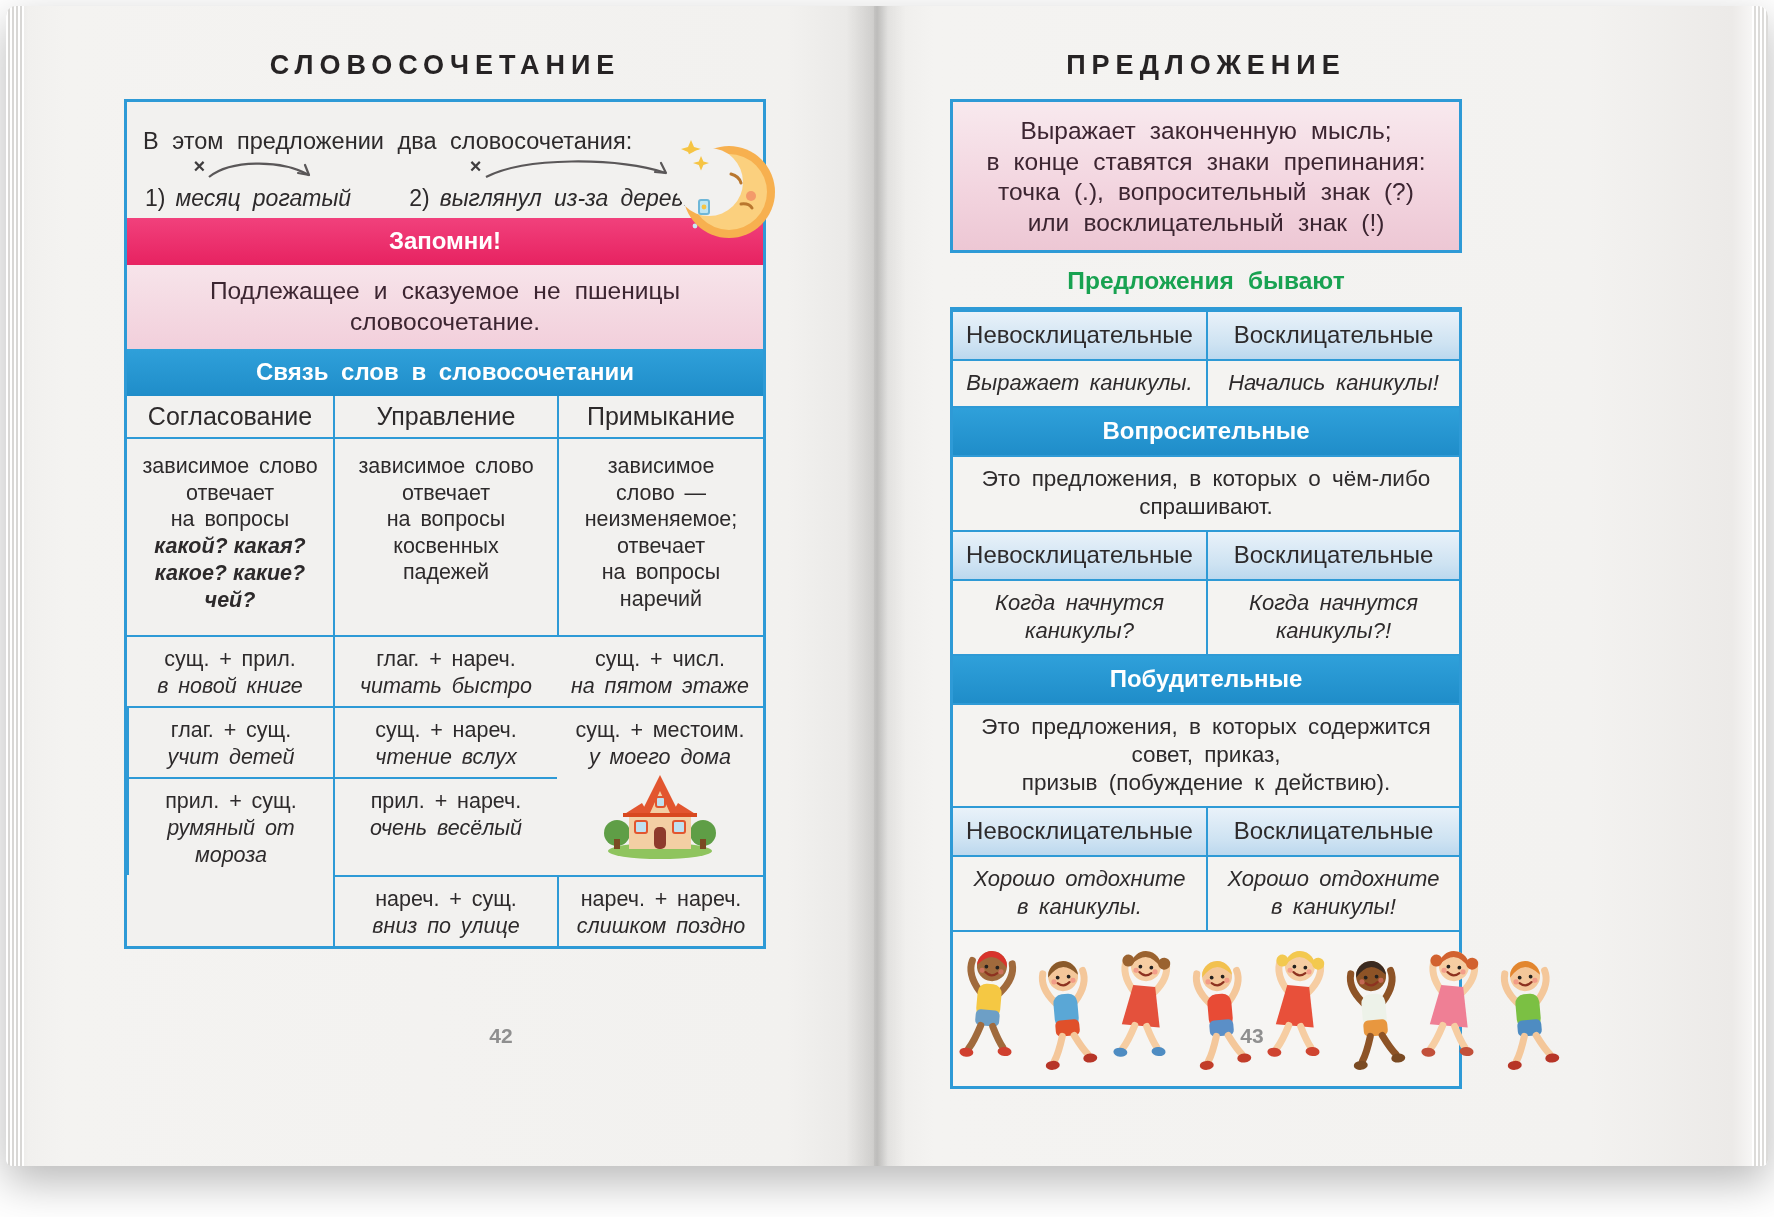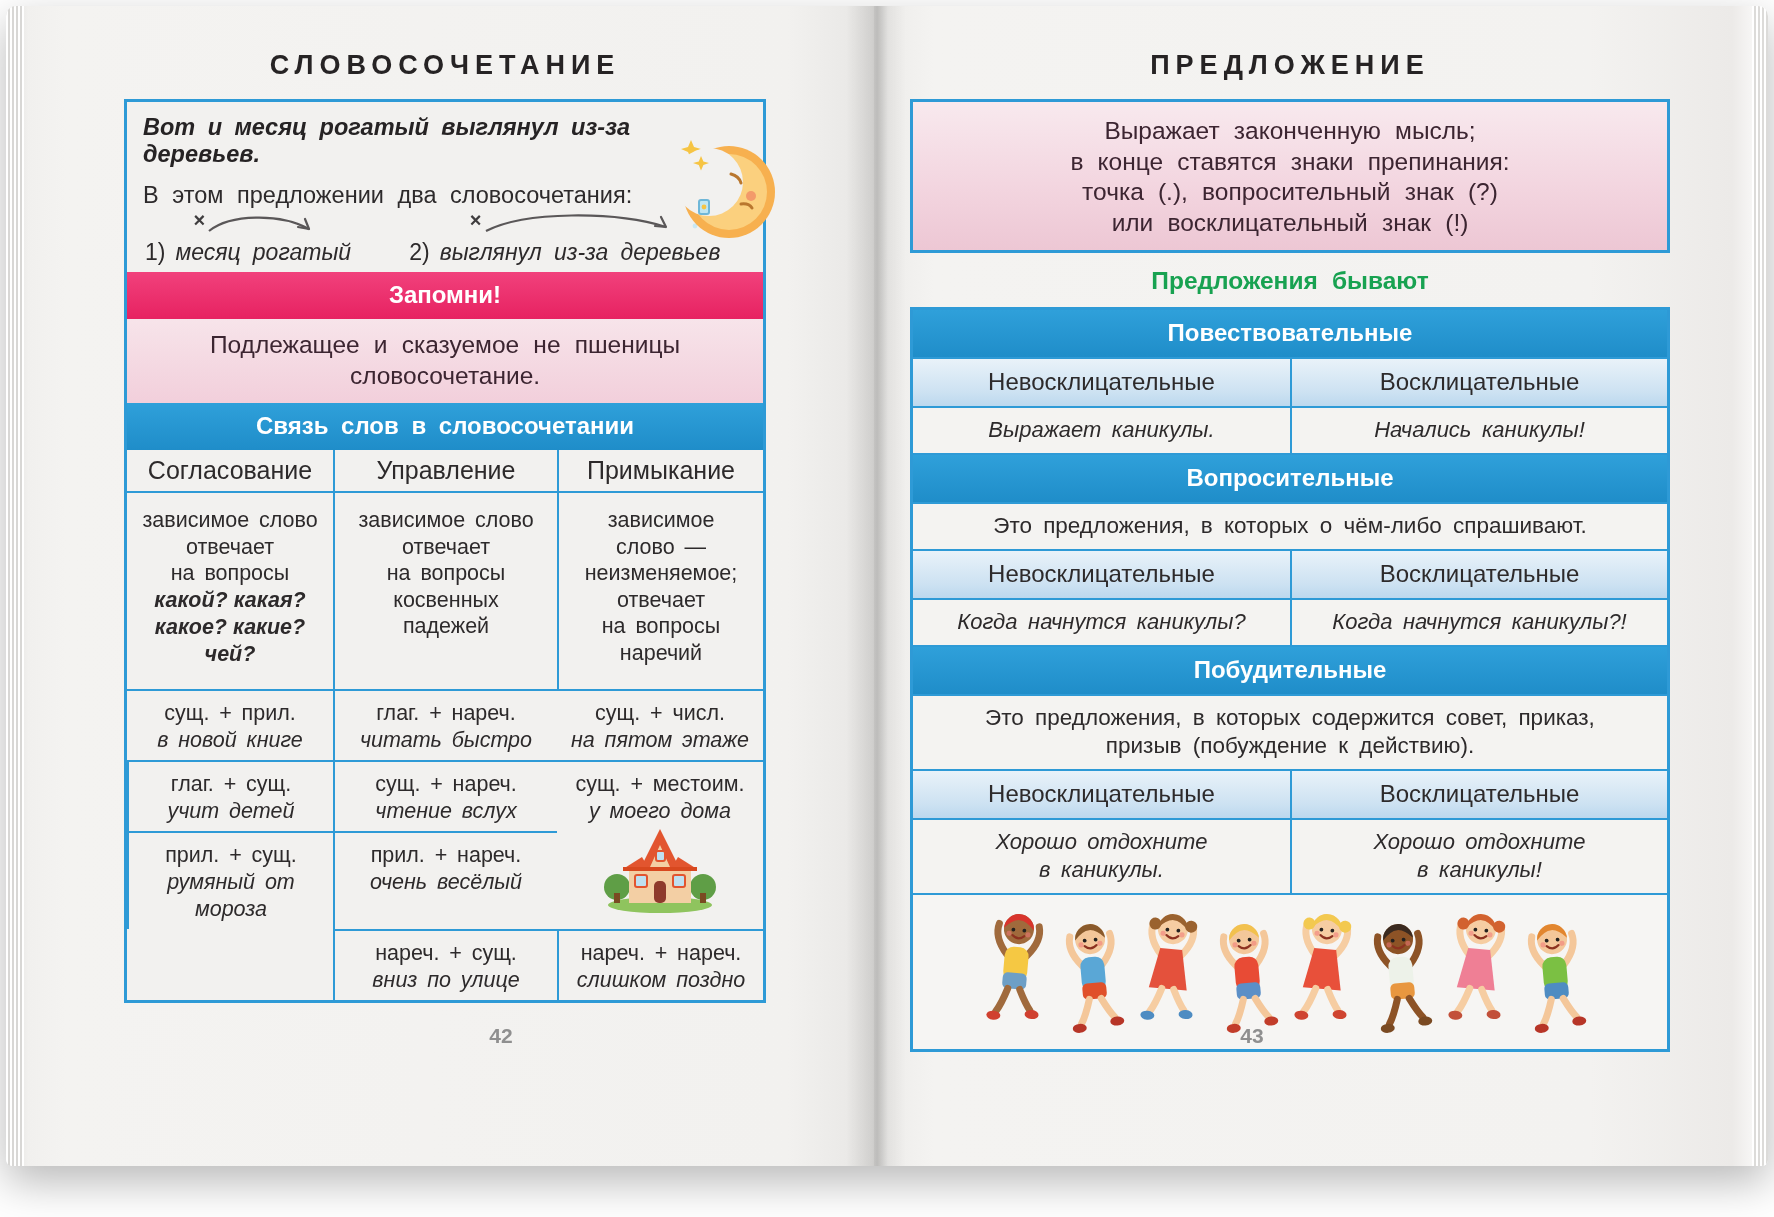--- a/index.html
+++ b/index.html
@@ -14,21 +14,21 @@
      background:repeating-linear-gradient(to right,#ffffff 0 2px,#d8d7d5 2px 4px);}
   .page-right{left:868px;width:894px;border-radius:0 10px 6px 0;
      background:linear-gradient(to right,#dedddb 0,#eeedeb 14px,#f4f3f1 60px,#f3f2f0 80%,#eceae8 96%,#ffffff 100%);}
   .page-right::after{content:"";position:absolute;right:0;top:0;bottom:0;width:16px;border-radius:0 10px 6px 0;
      background:repeating-linear-gradient(to right,#ffffff 0 2px,#dcdbd9 2px 4px);}
   .spine-shadow{position:absolute;left:840px;top:0;width:60px;height:1160px;z-index:3;pointer-events:none;
      background:linear-gradient(to right,rgba(0,0,0,0) 0,rgba(0,0,0,.10) 45%,rgba(0,0,0,.16) 52%,rgba(0,0,0,.05) 70%,rgba(0,0,0,0) 100%);}
 
   .content{position:absolute;z-index:2;}
   .content-left{left:118px;top:44px;width:642px;}
-  .content-right{left:904px;top:44px;width:760px;}
+  .content-right{left:944px;top:44px;width:512px;}
 
   .page-title{font-size:27px;font-weight:700;letter-spacing:6px;text-align:center;
               color:#262324;margin:0 0 18px 0;}
 
   .frame{border:3px solid #2e9ad6;background:#f2f1ef;}
 
   
   .pinkdef{background:linear-gradient(to bottom,#f8e9ee 0,#f3d6e0 55%,#edc7d4 100%);
            padding:14px 8px 12px 8px;text-align:center;}
   .pinkdef .ln{font-size:24.5px;line-height:30.5px;color:#3c2531;word-spacing:.3em;}
@@ -98,21 +98,20 @@
   <div class="page page-right"></div>
   <div class="spine-shadow"></div>
 
   <div class="content content-left">
     <h1 class="page-title">СЛОВОСОЧЕТАНИЕ</h1>
 
     <div class="frame">
 
 
       <div class="example">
-        <div class="ex-sentence">Вот и месяц рогатый выглянул из-за деревьев.</div>
         <div class="ex-note">В этом предложении два словосочетания:</div>
 
         <div class="combos">
           <div class="combo" style="margin-left:2px;">
             <span class="combo-num">1)</span>
             <span class="combo-words">
               <span class="x-mark" style="left:18px;">×</span>
               <svg class="dep-arrow" width="160" height="26" viewBox="0 0 160 26">
                 <path d="M34,18 C55,1 105,0 134,16" stroke="#5a5758" stroke-width="2.2" fill="none"></path>
                 <path d="M134,16 l-11,-2 M134,16 l-4,-10" stroke="#5a5758" stroke-width="2.2" fill="none" stroke-linecap="round"></path>
@@ -266,21 +265,20 @@
         <div class="ln">в конце ставятся знаки препинания:</div>
         <div class="ln">точка (.), вопросительный знак (?)</div>
         <div class="ln">или восклицательный знак (!)</div>
       </div>
     </div>
 
     <div class="subtitle">Предложения бывают</div>
 
     <div class="frame rtable">
 
-      <div class="rrow first bluebar">Повествовательные</div>
       <div class="rrow twocol">
         <div class="lblcell">Невосклицательные</div>
         <div class="lblcell">Восклицательные</div>
       </div>
       <div class="rrow twocol">
         <div class="excell">
             <div class="ln">Выражает каникулы.</div>
           </div>
         <div class="excell">
             <div class="ln">Начались каникулы!</div>

